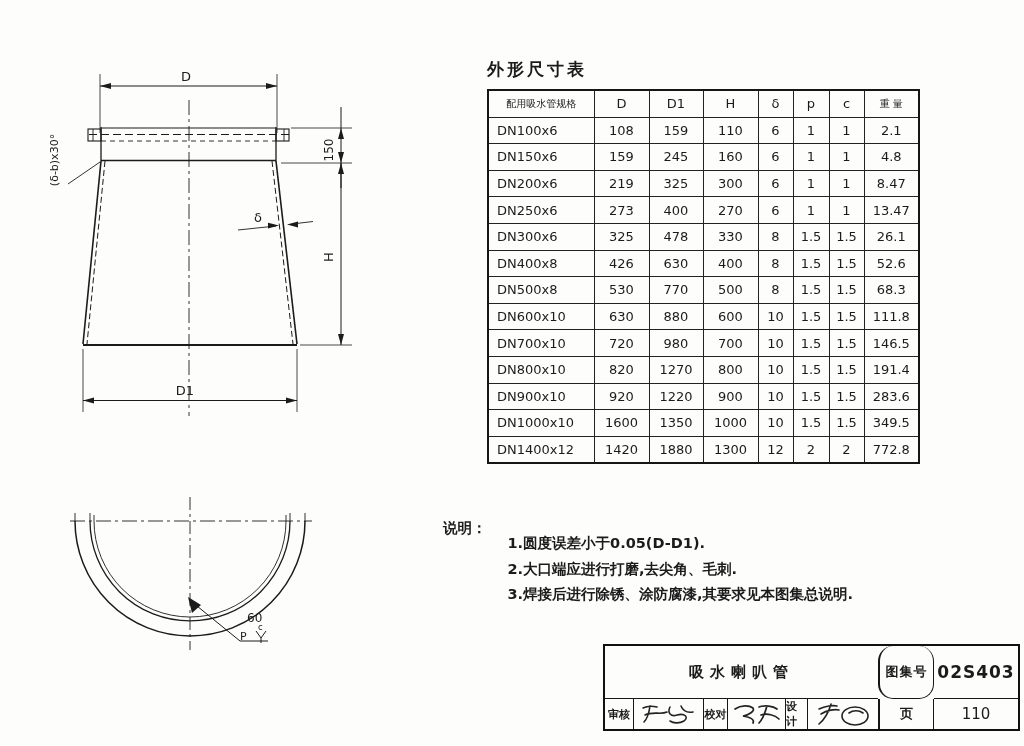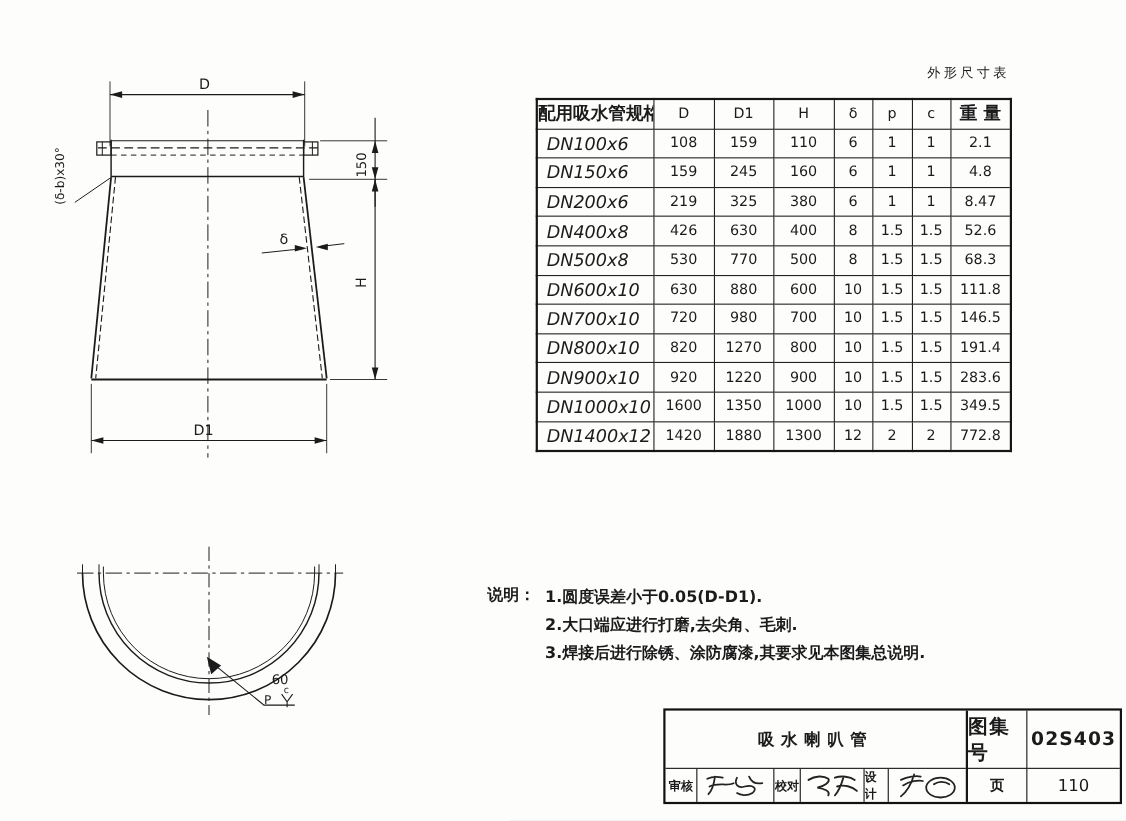--- a/index.html
+++ b/index.html
@@ -5,57 +5,57 @@
   html,body { margin:0; padding:0; background:#e8e8e8; }
   .page {
     position:relative; width:1024px; height:746px; background:#fdfdfc;
     font-family:"DejaVu Sans", sans-serif; color:#1b1b1b; overflow:hidden;
   }
   svg text { fill:#1b1b1b; font-family:"DejaVu Sans", sans-serif; }
 
   
   .table-title {
     position:absolute; left:487px; top:58px; width:431px;
-    text-align:right; font-size:12px; font-weight:normal; letter-spacing:3px;
+    text-align:left; font-size:17px; font-weight:bold; letter-spacing:3px;
   }
   .size-table {
     position:absolute; left:487px; top:89px;
     border-collapse:collapse; table-layout:fixed; width:431px;
     border:2.4px solid #161616;
   }
   .size-table th, .size-table td {
     border:1.5px solid #222; padding:0; height:25.6px;
     text-align:center; font-size:13px; font-weight:normal;
     white-space:nowrap; overflow:hidden;
   }
-  .size-table th.cjk { font-size:16px; font-weight:bold;text-align:center; }
-  .size-table td.spec-cell { text-align:left; padding-left:8px; font-size:16px;font-style:italic; }
-
-  
-  .notes { position:absolute; left:443px; top:531px; display:flex; gap:9px;
+  .size-table th.cjk { font-size:10px; font-weight:normal;text-align:center; }
+  .size-table td.spec-cell { text-align:left; padding-left:8px; font-size:13px; }
+
+  
+  .notes { position:absolute; left:443px; top:519px; display:flex; gap:9px;
            font-size:14.5px; font-weight:600; }
   .notes-label { white-space:nowrap; }
-  .notes-list { margin:0; padding:0; list-style:none; }
+  .notes-list { margin:12px; padding:0; list-style:none; }
   .notes-list li { line-height:25.5px; white-space:nowrap; }
 
   
   .title-block {
     position:absolute; left:603px; top:644px; width:417px; height:87px;
     border:2.5px solid #111; box-sizing:border-box; background:#fdfdfc;
     display:grid;
     grid-template-columns:29px 70px 24px 58px 22px 70px 56px 1fr;
     grid-template-rows:53px 1fr;
   }
   .tb-cell { display:flex; align-items:center; justify-content:center;
              box-sizing:border-box; overflow:hidden; }
   .br  { border-right:1.6px solid #161616; }
   .bb  { border-bottom:1.6px solid #161616;font-weight:bold; }
   .blt { border-left:2.2px solid #161616; }
   .tb-title { grid-column:1 / 7; font-size:15px; font-weight:bold; letter-spacing:6px; }
-  .tb-atlas-label { font-size:18px; font-weight:bold; letter-spacing:1px; }
+  .tb-atlas-label { font-size:13px; font-weight:bold; letter-spacing:1px;border-radius:15px; }
   .tb-atlas-value { font-size:17px; letter-spacing:1px; }
   .tb-sign-label  { font-size:11px; font-weight:bold; }
   .tb-page-label  { font-size:13px; font-weight:bold; }
   .tb-page-value  { font-size:15px; }
   .sig-svg { display:block; }
 </style>
 </head>
 <body>
 
 <div class="page">
@@ -194,25 +194,45 @@
           <td>160</td>
           <td>6</td>
           <td>1</td>
           <td>1</td>
           <td>4.8</td>
         </tr>
         <tr>
           <td class="spec-cell">DN200x6</td>
           <td>219</td>
           <td>325</td>
-          <td>380</td>
+          <td>300</td>
           <td>6</td>
           <td>1</td>
           <td>1</td>
           <td>8.47</td>
+        </tr>
+        <tr>
+          <td class="spec-cell">DN250x6</td>
+          <td>273</td>
+          <td>400</td>
+          <td>270</td>
+          <td>6</td>
+          <td>1</td>
+          <td>1</td>
+          <td>13.47</td>
+        </tr>
+        <tr>
+          <td class="spec-cell">DN300x6</td>
+          <td>325</td>
+          <td>478</td>
+          <td>330</td>
+          <td>8</td>
+          <td>1.5</td>
+          <td>1.5</td>
+          <td>26.1</td>
         </tr>
         <tr>
           <td class="spec-cell">DN400x8</td>
           <td>426</td>
           <td>630</td>
           <td>400</td>
           <td>8</td>
           <td>1.5</td>
           <td>1.5</td>
           <td>52.6</td>

